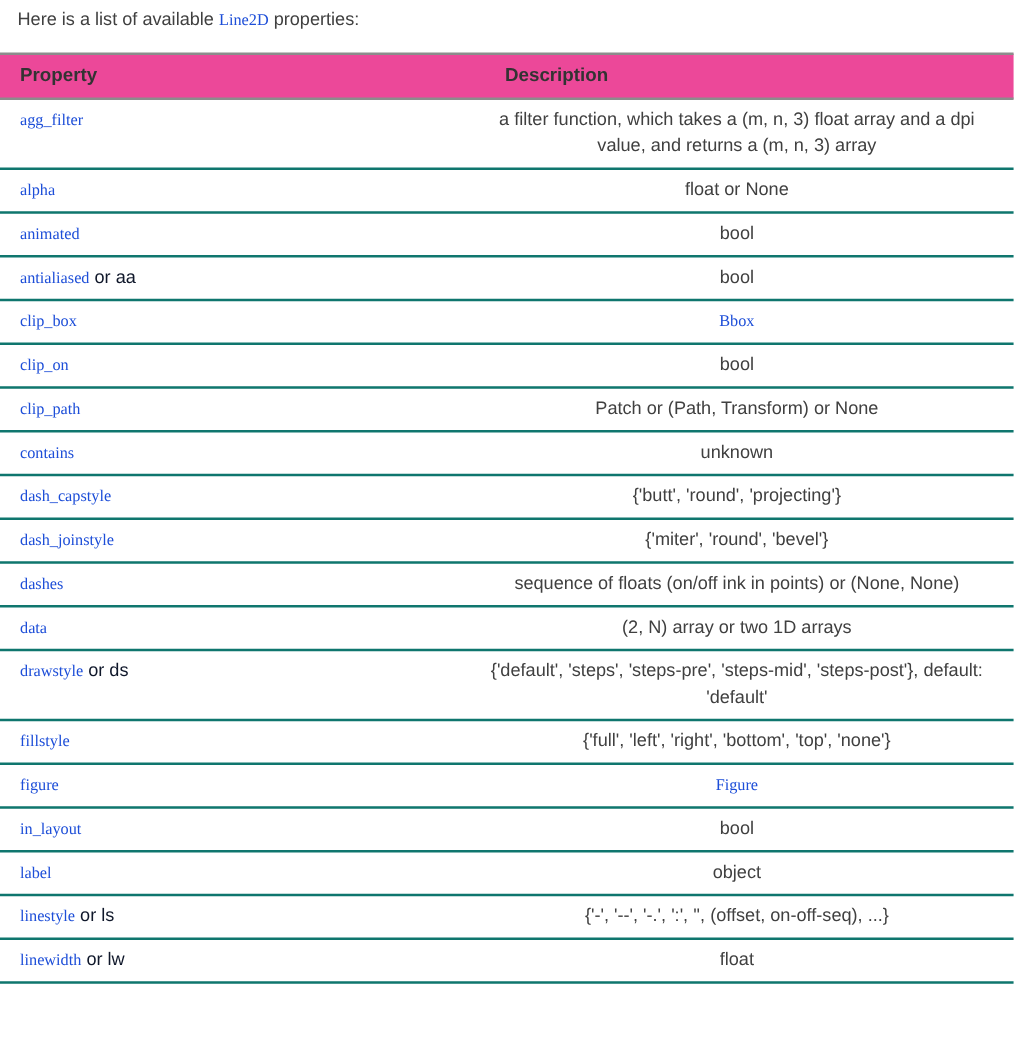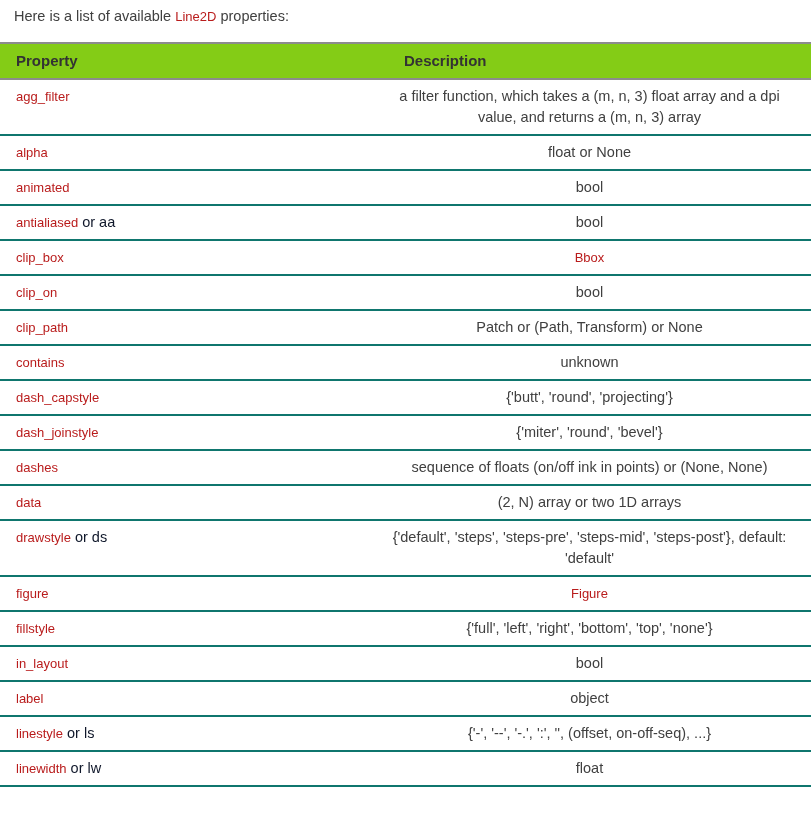--- a/index.html
+++ b/index.html
@@ -20,38 +20,38 @@
   .intro {
     font-size: 14.5px;
     line-height: 1.45;
     color: #404040;
     padding: 6px 0 0 14px;
     margin: 0 0 15px 0;
     white-space: nowrap;
   }
 
   code, .code {
-    font-family: Liberation Sans, sans-serif;
+    font-family: Liberation Serif, serif;
     font-size: 13px;
-    color: #b91c1c;
+    color: #1d4ed8;
     white-space: nowrap;
   }
 
   .prop-table {
     width: 811px;
     border-collapse: collapse;
     table-layout: fixed;
     font-size: 14.5px;
   }
 
   .prop-table colgroup .c-prop { width: 388px; }
   .prop-table colgroup .c-desc { width: 423px; }
 
   .prop-table thead th {
-    background: #84cc16;
+    background: #ec4899;
     border-top: 2px solid #8c8c8c;
     border-bottom: 2px solid #8c8c8c;
     text-align: left;
     font-weight: bold;
     font-size: 15px;
     color: #333333;
     padding: 8px 0 8px 16px;
     line-height: 1.2;
   }
 
@@ -134,26 +134,26 @@
       </tr>
       <tr>
         <td class="cell-prop"><code class="code">data</code></td>
         <td class="cell-desc"><span>(2, N) array or two 1D arrays</span></td>
       </tr>
       <tr>
         <td class="cell-prop"><code class="code">drawstyle</code><span class="alias"> or ds</span></td>
         <td class="cell-desc"><span>{'default', 'steps', 'steps-pre', 'steps-mid', 'steps-post'}, default: 'default'</span></td>
       </tr>
       <tr>
+        <td class="cell-prop"><code class="code">fillstyle</code></td>
+        <td class="cell-desc"><span>{'full', 'left', 'right', 'bottom', 'top', 'none'}</span></td>
+      </tr>
+      <tr>
         <td class="cell-prop"><code class="code">figure</code></td>
         <td class="cell-desc"><code class="code">Figure</code></td>
-      </tr>
-      <tr>
-        <td class="cell-prop"><code class="code">fillstyle</code></td>
-        <td class="cell-desc"><span>{'full', 'left', 'right', 'bottom', 'top', 'none'}</span></td>
       </tr>
       <tr>
         <td class="cell-prop"><code class="code">in_layout</code></td>
         <td class="cell-desc"><span>bool</span></td>
       </tr>
       <tr>
         <td class="cell-prop"><code class="code">label</code></td>
         <td class="cell-desc"><span>object</span></td>
       </tr>
       <tr>

